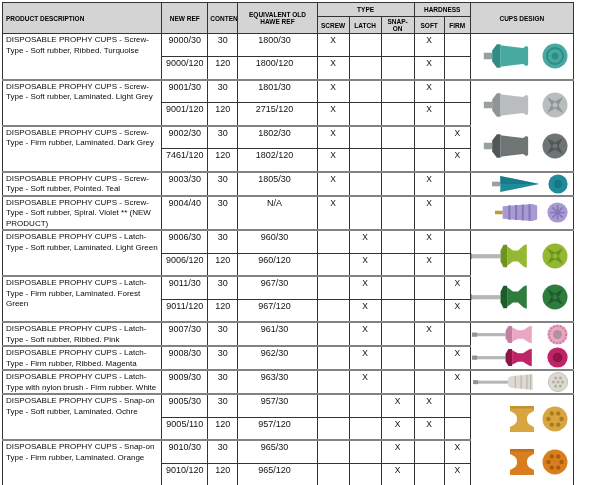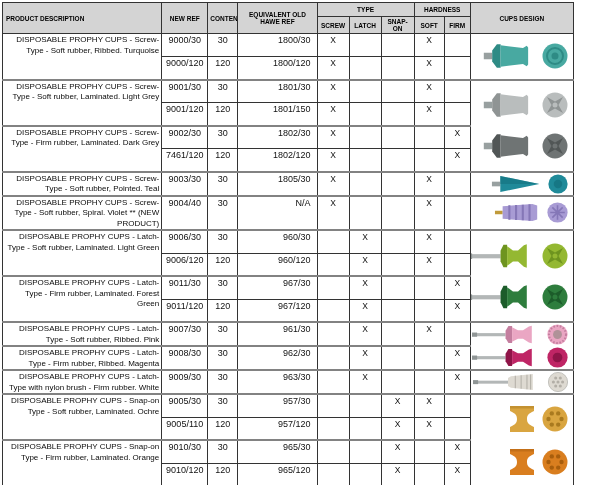--- a/index.html
+++ b/index.html
@@ -5,23 +5,23 @@
   html,body{margin:0;padding:0;background:#fff;}
   .page{position:relative;width:600px;height:485px;background:#ffffff;overflow:hidden;
         font-family:"Liberation Sans",sans-serif;color:#111;}
   table{border-collapse:collapse;table-layout:fixed;margin:2px 0 0 2px;width:572px;}
   td,th{border:1px solid #333;overflow:hidden;}
   th{background:#d4d4d4;font-size:6.5px;font-weight:bold;text-align:center;
      padding:1px 2px;line-height:7px;color:#000;}
   th.left{text-align:left;padding-left:3px;}
   tr.hrow1{height:14px;} tr.hrow2{height:13px;} tr.drow{height:23px;}
   td.desc{font-size:8px;line-height:10.5px;padding:1px 2px 0 3px;vertical-align:top;
-          text-align:right;color:#0a0a0a;}
+          text-align:left;color:#0a0a0a;}
   td.c{font-size:9px;text-align:center;vertical-align:top;padding-top:1px;}
-  td.r{font-size:9px;text-align:right;vertical-align:top;padding:1px 6px 0 0;}
+  td.r{font-size:9px;text-align:center;vertical-align:top;padding:1px 6px 0 0;}
   td.x{font-size:8.5px;}
   tr.sep td{border-top:2px solid #828282;}
   td.design{padding:0;vertical-align:middle;}
   .cupcol{display:flex;flex-direction:column;justify-content:center;align-items:stretch;gap:13px;}
   .cupRow{display:flex;align-items:center;justify-content:flex-end;gap:5px;padding-right:5px;}
   .cupRow svg{display:block;flex:0 0 auto;}
 </style>
 </head>
 <body>
 
@@ -131,21 +131,21 @@
             <path d="M5,5 L13,9.5 L21,5 L16.5,13 L21,21 L13,16.5 L5,21 L9.5,13 Z" fill="#515656"></path>
             <circle cx="13" cy="13" r="2.5" fill="#6f7474"></circle>
           </svg>
         </div>
       </div>
     </td>
   </tr>
   <tr class="drow">
     <td class="c">9001/120</td>
     <td class="c">120</td>
-    <td class="r">1801/150</td>
+    <td class="r">2715/120</td>
     <td class="c x">X</td>
     <td class="c x"></td>
     <td class="c x"></td>
     <td class="c x">X</td>
     <td class="c x"></td>
   </tr>
 
   <tr class="drow sep">
     <td class="desc" rowspan="2">DISPOSABLE PROPHY CUPS -  Screw-Type - Firm rubber, Laminated. Dark Grey</td>
     <td class="c">9002/30</td>

